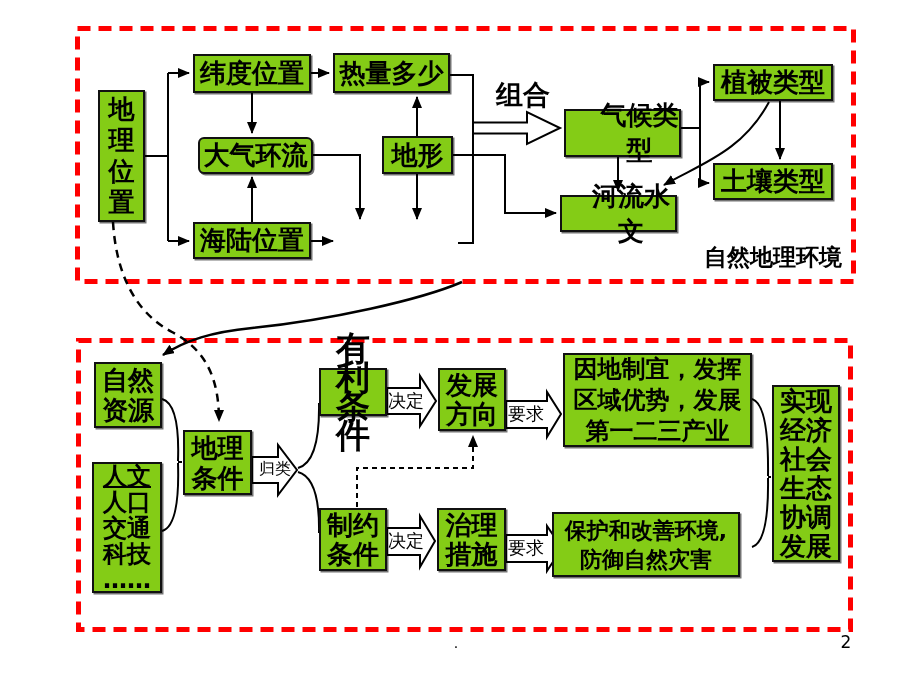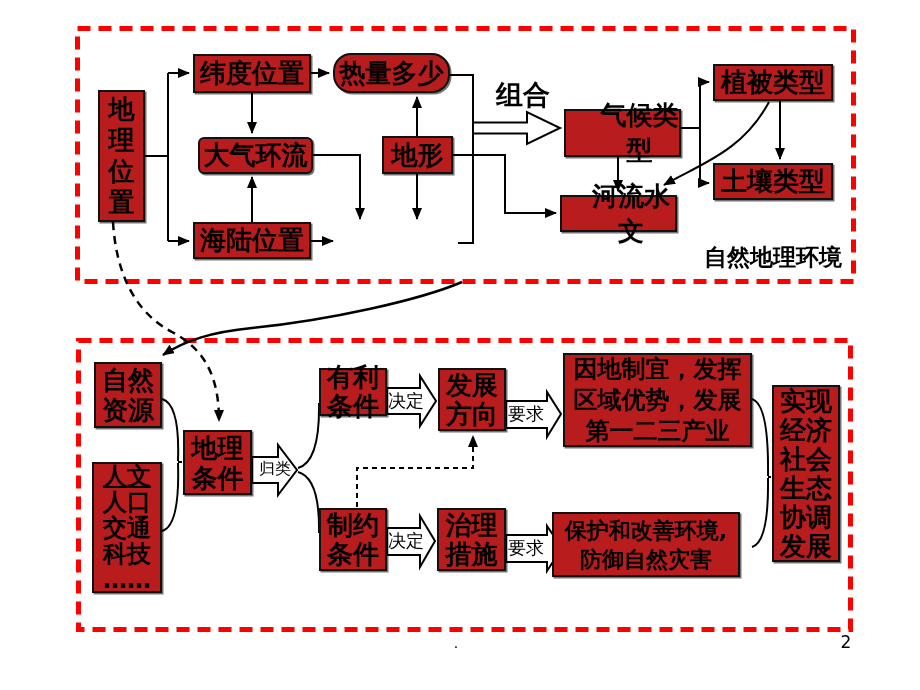--- a/index.html
+++ b/index.html
@@ -1,19 +1,19 @@
 <!DOCTYPE html>
 <html><head>
 <meta charset="utf-8">
 <style>
   html,body{margin:0;padding:0;background:#fff;}
   .stage{position:relative;width:920px;height:690px;background:#ffffff;
          font-family:"DejaVu Sans",sans-serif;overflow:hidden;color:#000;}
   .layer{position:absolute;left:0;top:0;}
-  .node{position:absolute;background:#b91c1c;border:2px solid #111;
+  .node{position:absolute;background:#84cc16;border:2px solid #111;
         box-shadow:1.5px 1.5px 0 rgba(0,0,0,0.55);
         display:flex;flex-direction:column;align-items:center;justify-content:center;
         text-align:center;font-weight:bold;white-space:pre-line;box-sizing:border-box;}
   .lbl{position:absolute;text-align:center;white-space:pre-line;line-height:1.1;}
   .bold{font-weight:bold;}
   .u{text-decoration:underline;}
 </style>
 </head>
 <body>
 
@@ -67,41 +67,41 @@
       <path d="M357,507 V468 H473 V436" stroke-dasharray="5 4" marker-end="url(#ah)"></path>
       <path d="M752,399 Q769,404 768,476 M752,547 Q769,542 768,478 M768,477 H771"></path>
     </g>
   </svg>
 
   <div class="node" style="left:98px;top:90px;width:47px;height:132px;font-size:26px;line-height:31px;"><span>地
 理
 位
 置</span></div>
   <div class="node" style="left:193px;top:54px;width:118px;height:39px;font-size:26px;"><span>纬度位置</span></div>
-  <div class="node" style="left:333px;top:53px;width:117px;height:40px;font-size:26px;border-radius:18px;"><span>热量多少</span></div>
+  <div class="node" style="left:333px;top:53px;width:117px;height:40px;font-size:26px;"><span>热量多少</span></div>
   <div class="node" style="left:198px;top:137px;width:115px;height:37px;font-size:26px;border-radius:6px;"><span>大气环流</span></div>
   <div class="node" style="left:382px;top:136px;width:71px;height:38px;font-size:26px;"><span>地形</span></div>
   <div class="node" style="left:193px;top:222px;width:118px;height:37px;font-size:26px;"><span>海陆位置</span></div>
   <div class="node" style="left:564px;top:109px;width:117px;height:48px;font-size:26px;padding-left:34px;"><span>气候类型</span></div>
   <div class="node" style="left:713px;top:64px;width:120px;height:37px;font-size:26px;"><span>植被类型</span></div>
   <div class="node" style="left:713px;top:163px;width:120px;height:37px;font-size:26px;"><span>土壤类型</span></div>
   <div class="node" style="left:560px;top:195px;width:117px;height:37px;font-size:26px;padding-left:25px;"><span>河流水文</span></div>
 
   <div class="lbl bold" style="left:483px;top:80px;width:80px;font-size:27px;">组合</div>
   <div class="lbl bold" style="left:698px;top:245px;width:150px;font-size:23px;">自然地理环境</div>
 
   <div class="node" style="left:94px;top:362px;width:68px;height:66px;font-size:26px;line-height:30px;"><span>自然
 资源</span></div>
   <div class="node" style="left:92px;top:462px;width:70px;height:131px;font-size:24px;line-height:26px;"><span class="u">人文</span><span>人口
 交通
 科技
 ……</span></div>
   <div class="node" style="left:183px;top:430px;width:69px;height:65px;font-size:26px;line-height:30px;"><span>地理
 条件</span></div>
-  <div class="node" style="left:319px;top:368px;width:68px;height:48px;font-size:26px;line-height:29px;"><span>有利
+  <div class="node" style="left:319px;top:368px;width:68px;height:48px;font-size:34px;line-height:29px;"><span>有利
 条件</span></div>
   <div class="node" style="left:319px;top:508px;width:68px;height:63px;font-size:26px;line-height:29px;"><span>制约
 条件</span></div>
   <div class="node" style="left:438px;top:368px;width:68px;height:63px;font-size:26px;line-height:29px;"><span>发展
 方向</span></div>
   <div class="node" style="left:437px;top:508px;width:69px;height:63px;font-size:26px;line-height:29px;"><span>治理
 措施</span></div>
   <div class="node" style="left:563px;top:353px;width:189px;height:94px;font-size:24px;line-height:31px;"><span>因地制宜，发挥
 区域优势，发展
 第一二三产业</span></div>

